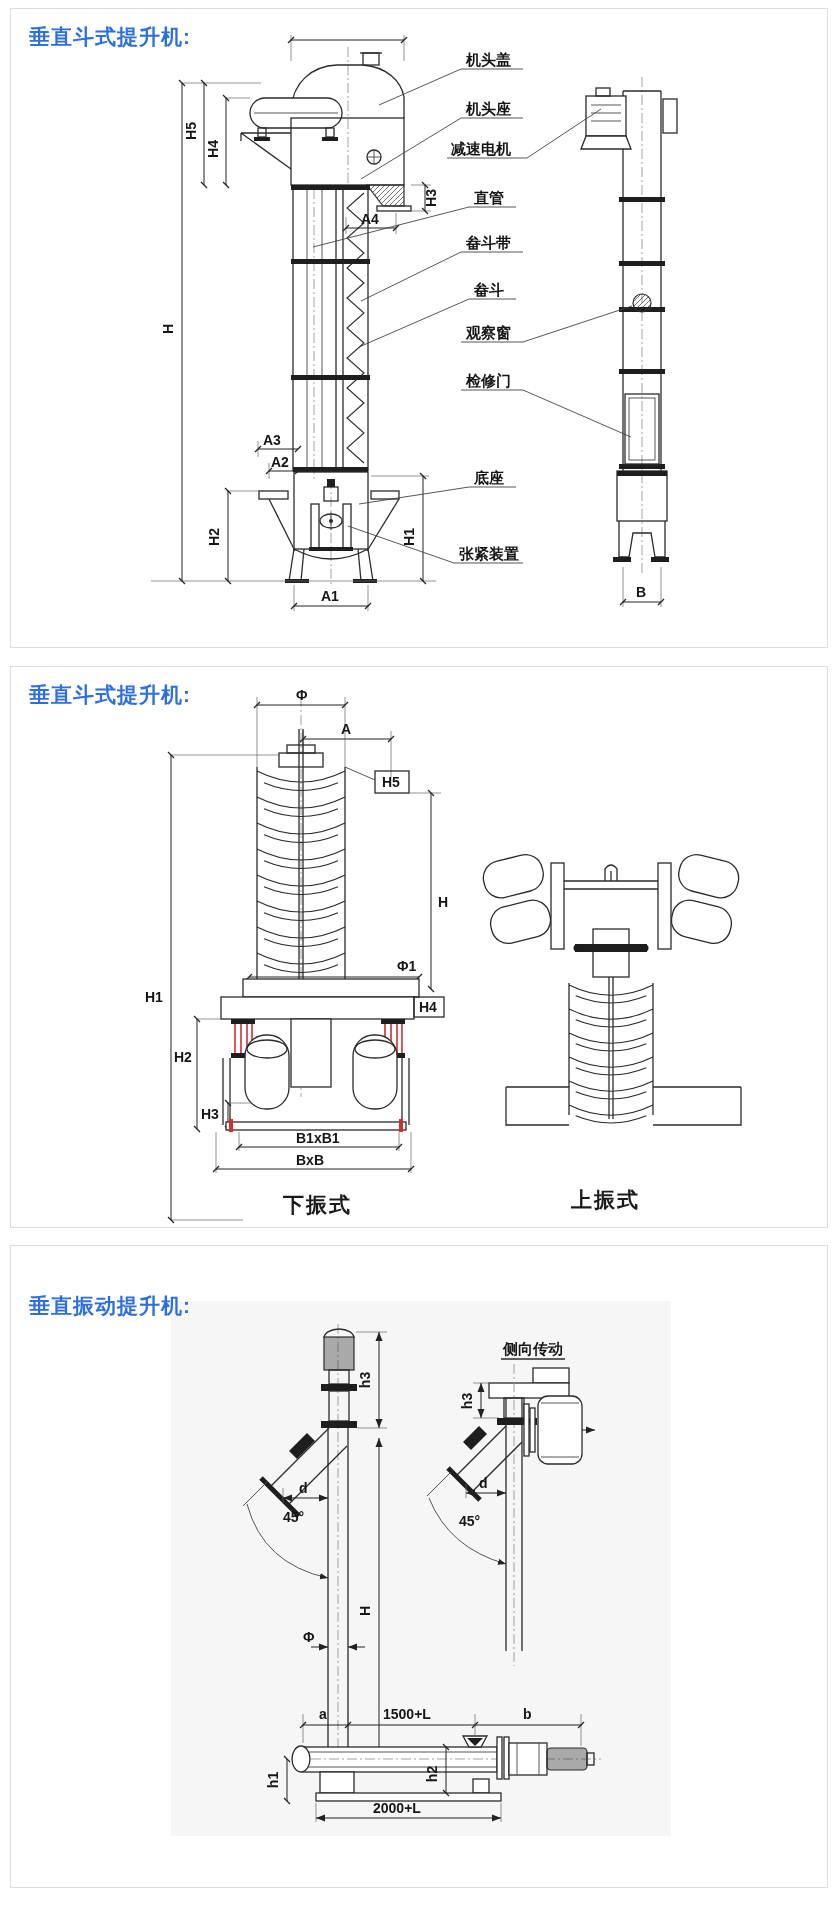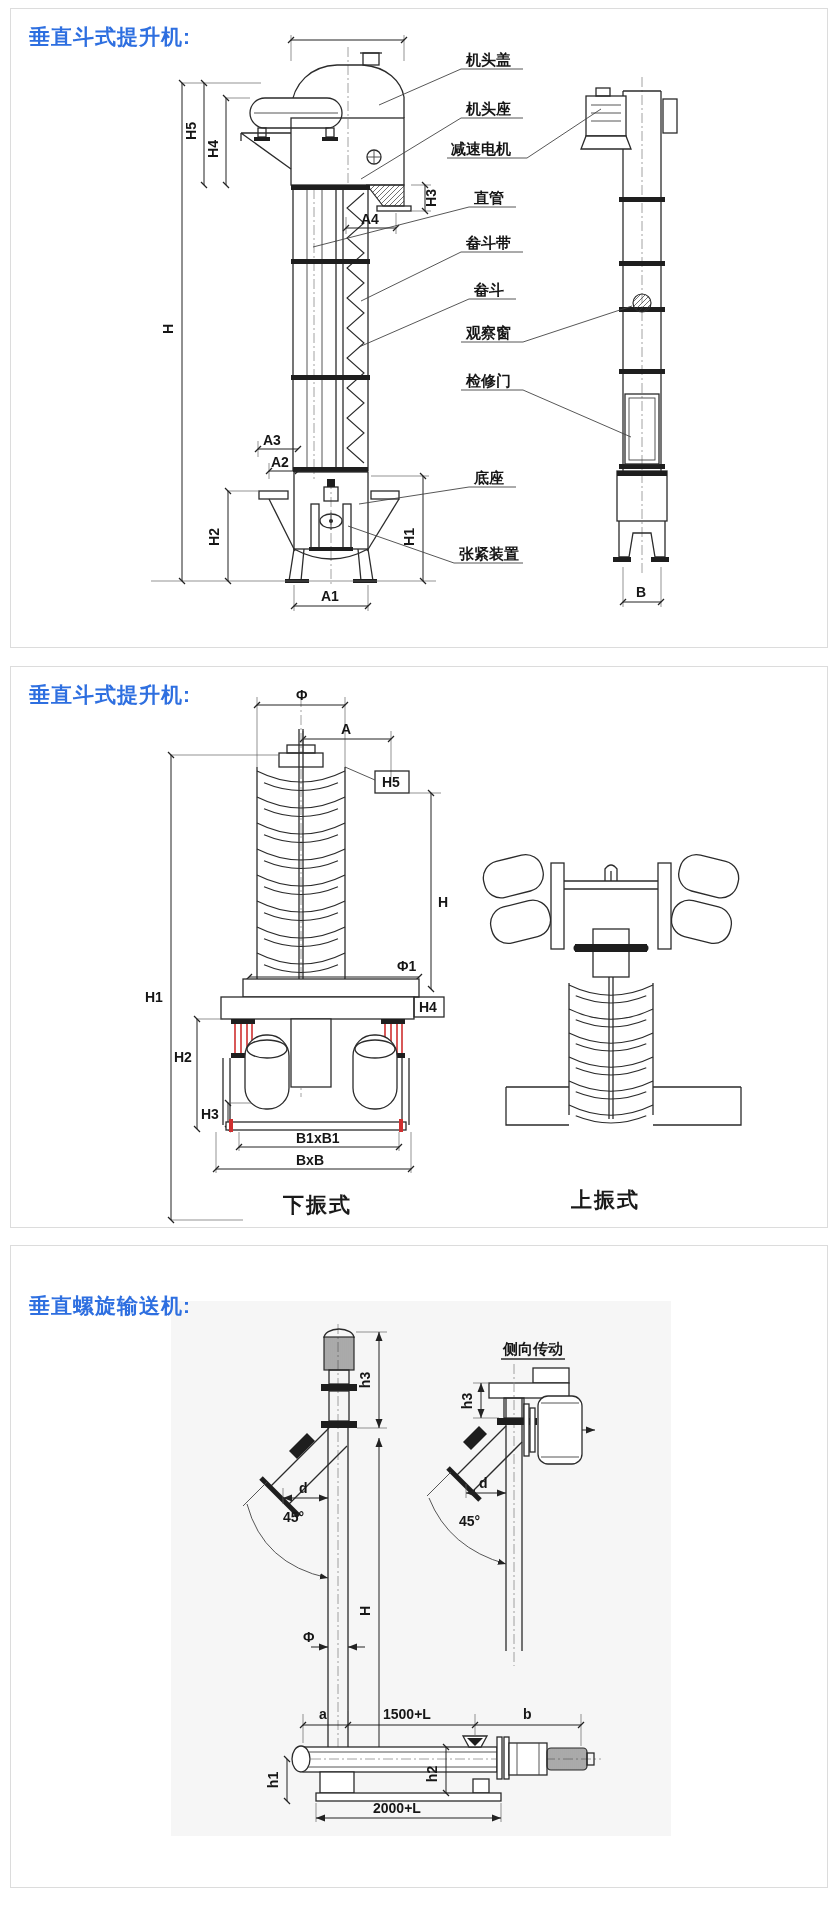--- a/index.html
+++ b/index.html
@@ -354,21 +354,21 @@
             <path d="M558,318 q42,20.4 84,0 M564.72,328.8 q35.28,14.399999999999999 70.56,0 M558,342 q42,20.4 84,0 M564.72,352.8 q35.28,14.399999999999999 70.56,0 M558,366 q42,20.4 84,0 M564.72,376.8 q35.28,14.399999999999999 70.56,0 M558,390 q42,20.4 84,0 M564.72,400.8 q35.28,14.399999999999999 70.56,0 M558,414 q42,20.4 84,0 M564.72,424.8 q35.28,14.399999999999999 70.56,0 M558,438 q42,20.4 84,0 M564.72,448.8 q35.28,14.399999999999999 70.56,0 " fill="none" stroke="#2b2b2b" stroke-width="1.1"></path>
           </g>
 
         <path class="ln" d="M495,420 L558,420 M642,420 L730,420 M495,420 L495,458 L558,458 M642,458 L730,458 L730,420"></path>
         <text class="cap" x="560" y="540">上振式</text>
       </g>
     </svg>
   </div>
 
   <div class="panel" id="panel3">
-    <div class="panel-title">垂直螺旋输送机:</div>
+    <div class="panel-title">垂直振动提升机:</div>
     <svg viewBox="0 0 816 641" width="816" height="641">
       <rect x="160" y="55" width="500" height="535" fill="#f6f6f6"></rect>
 
       <g>
         <line class="cl" x1="327" y1="78" x2="327" y2="525"></line>
 
         <path class="ln" d="M313,92 a15,9 0 0 1 30,0"></path>
         <rect x="313" y="91" width="30" height="33" fill="url(#hatchV)" stroke="#2b2b2b" stroke-width="1.2"></rect>
         <rect class="ln" x="318" y="124" width="20" height="14"></rect>
         <rect class="dark" x="310" y="138" width="36" height="7"></rect>

